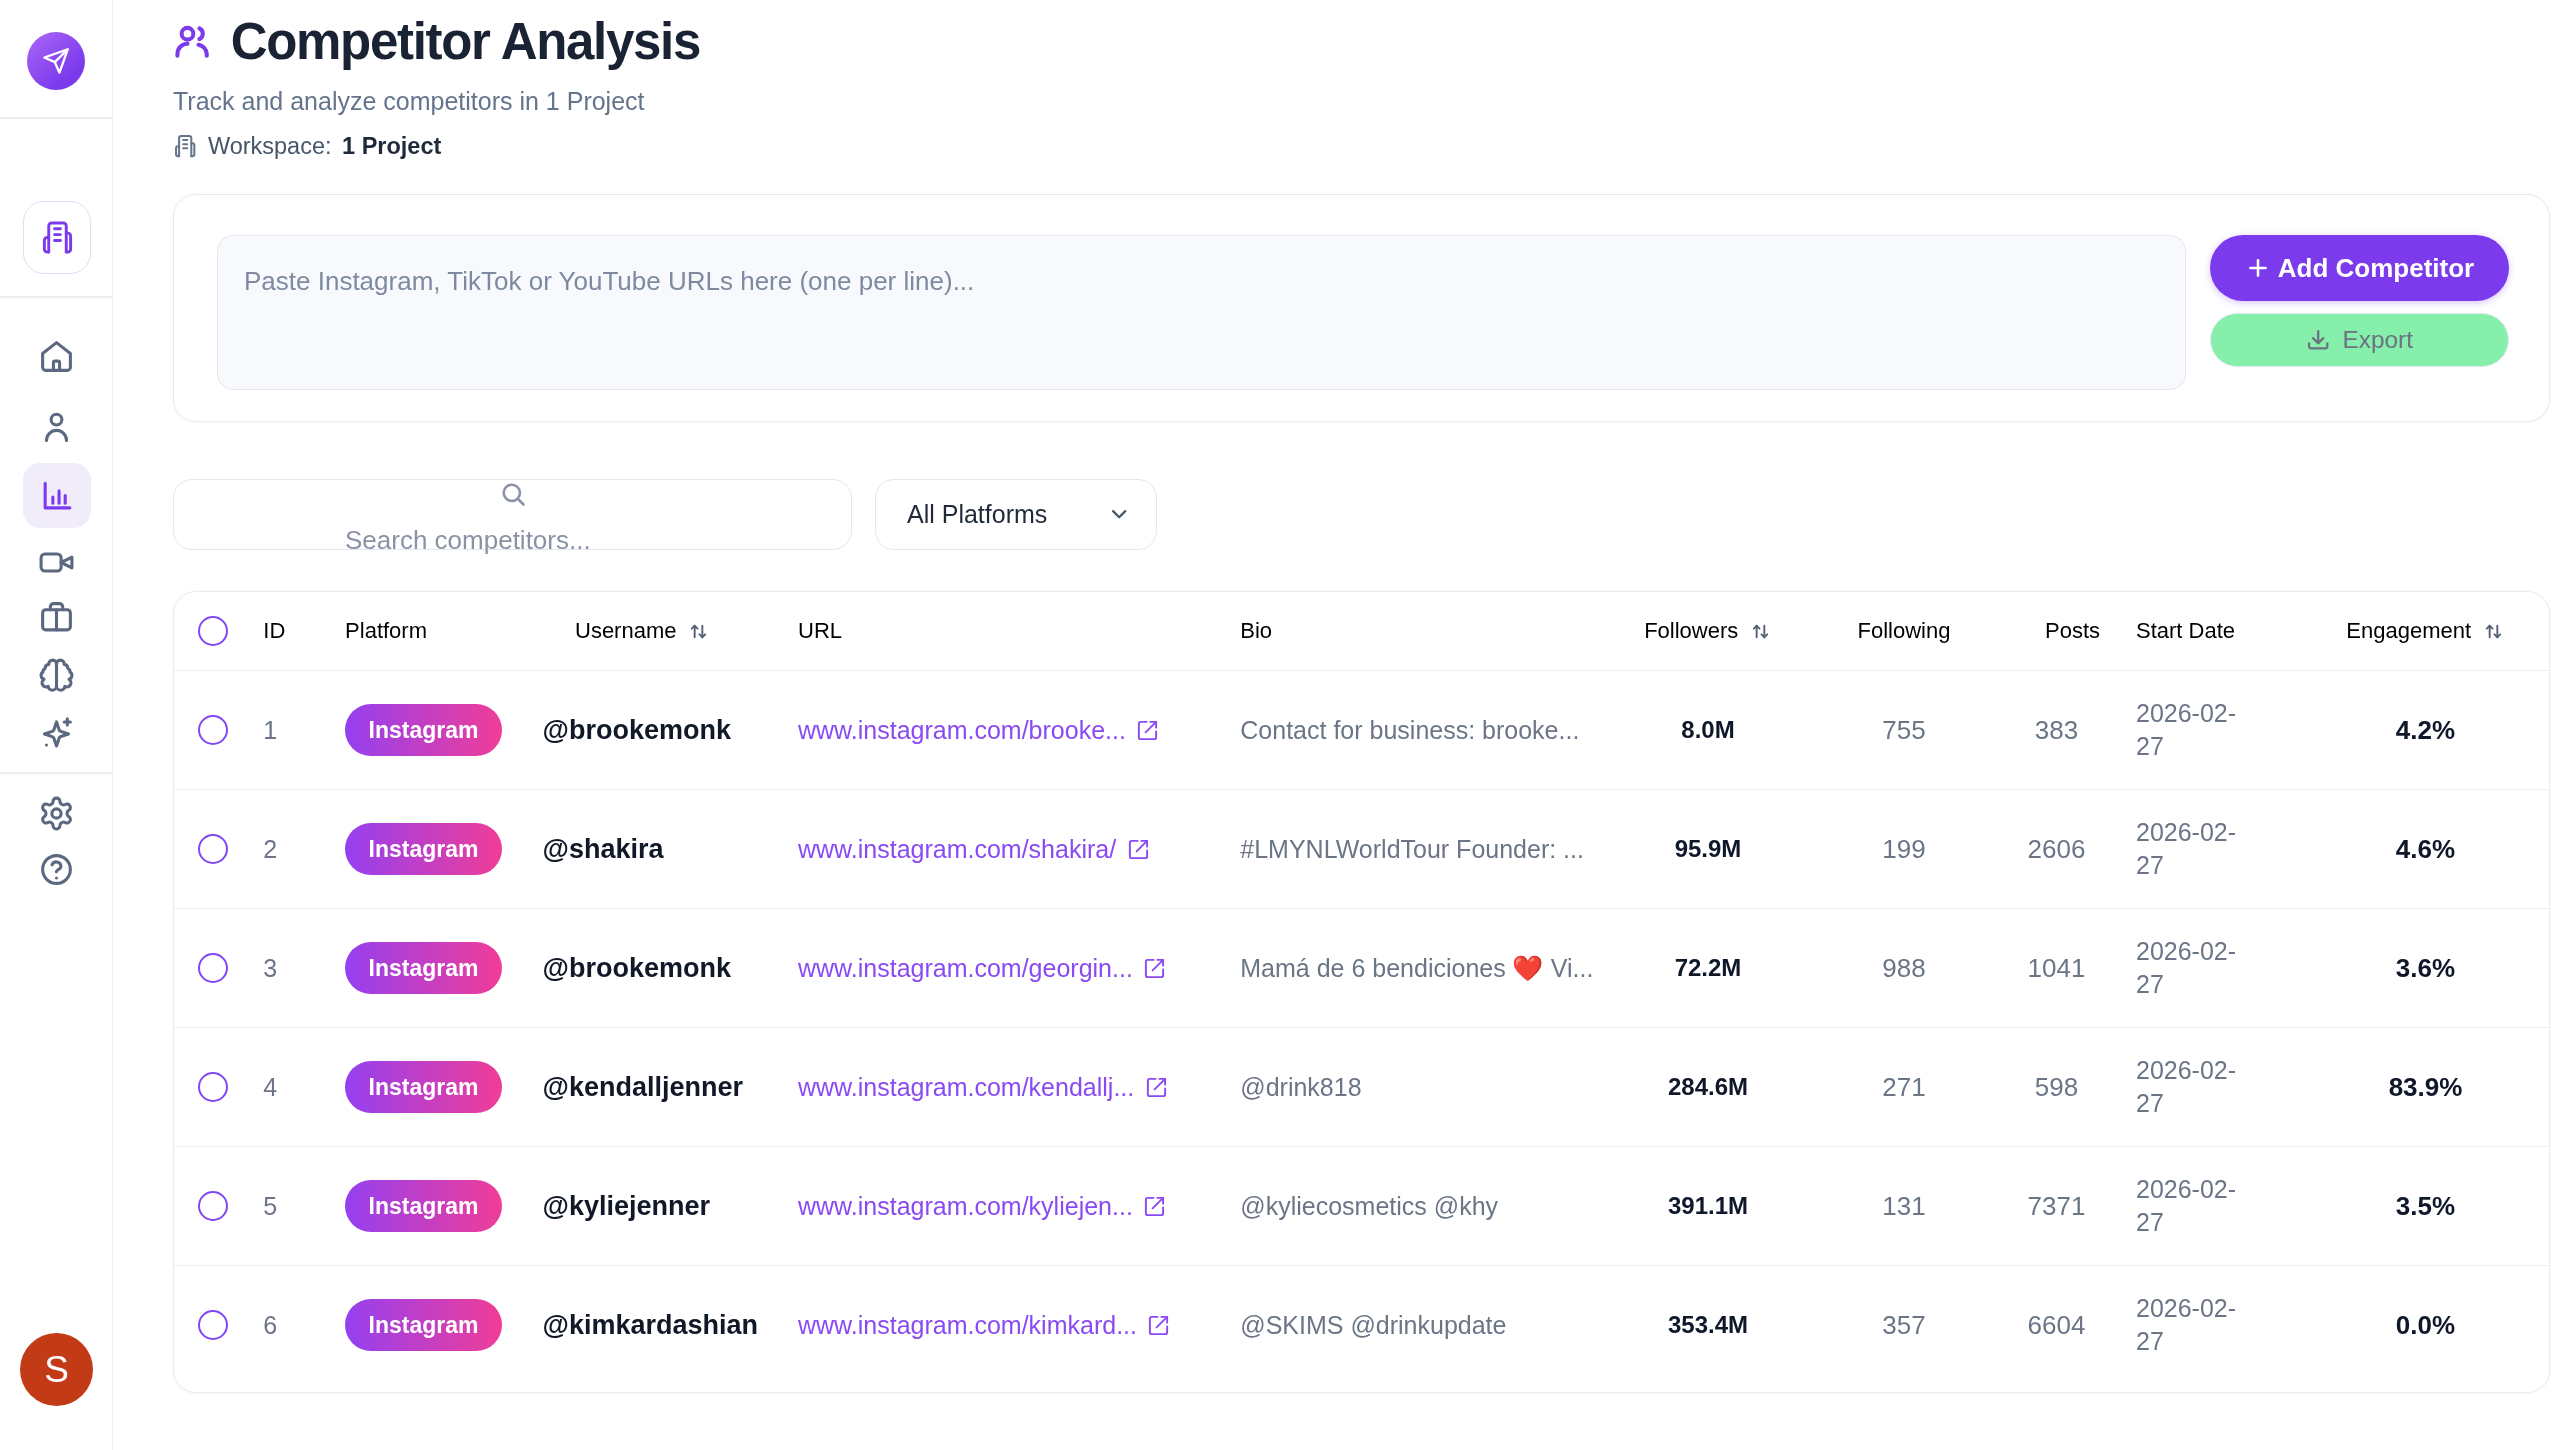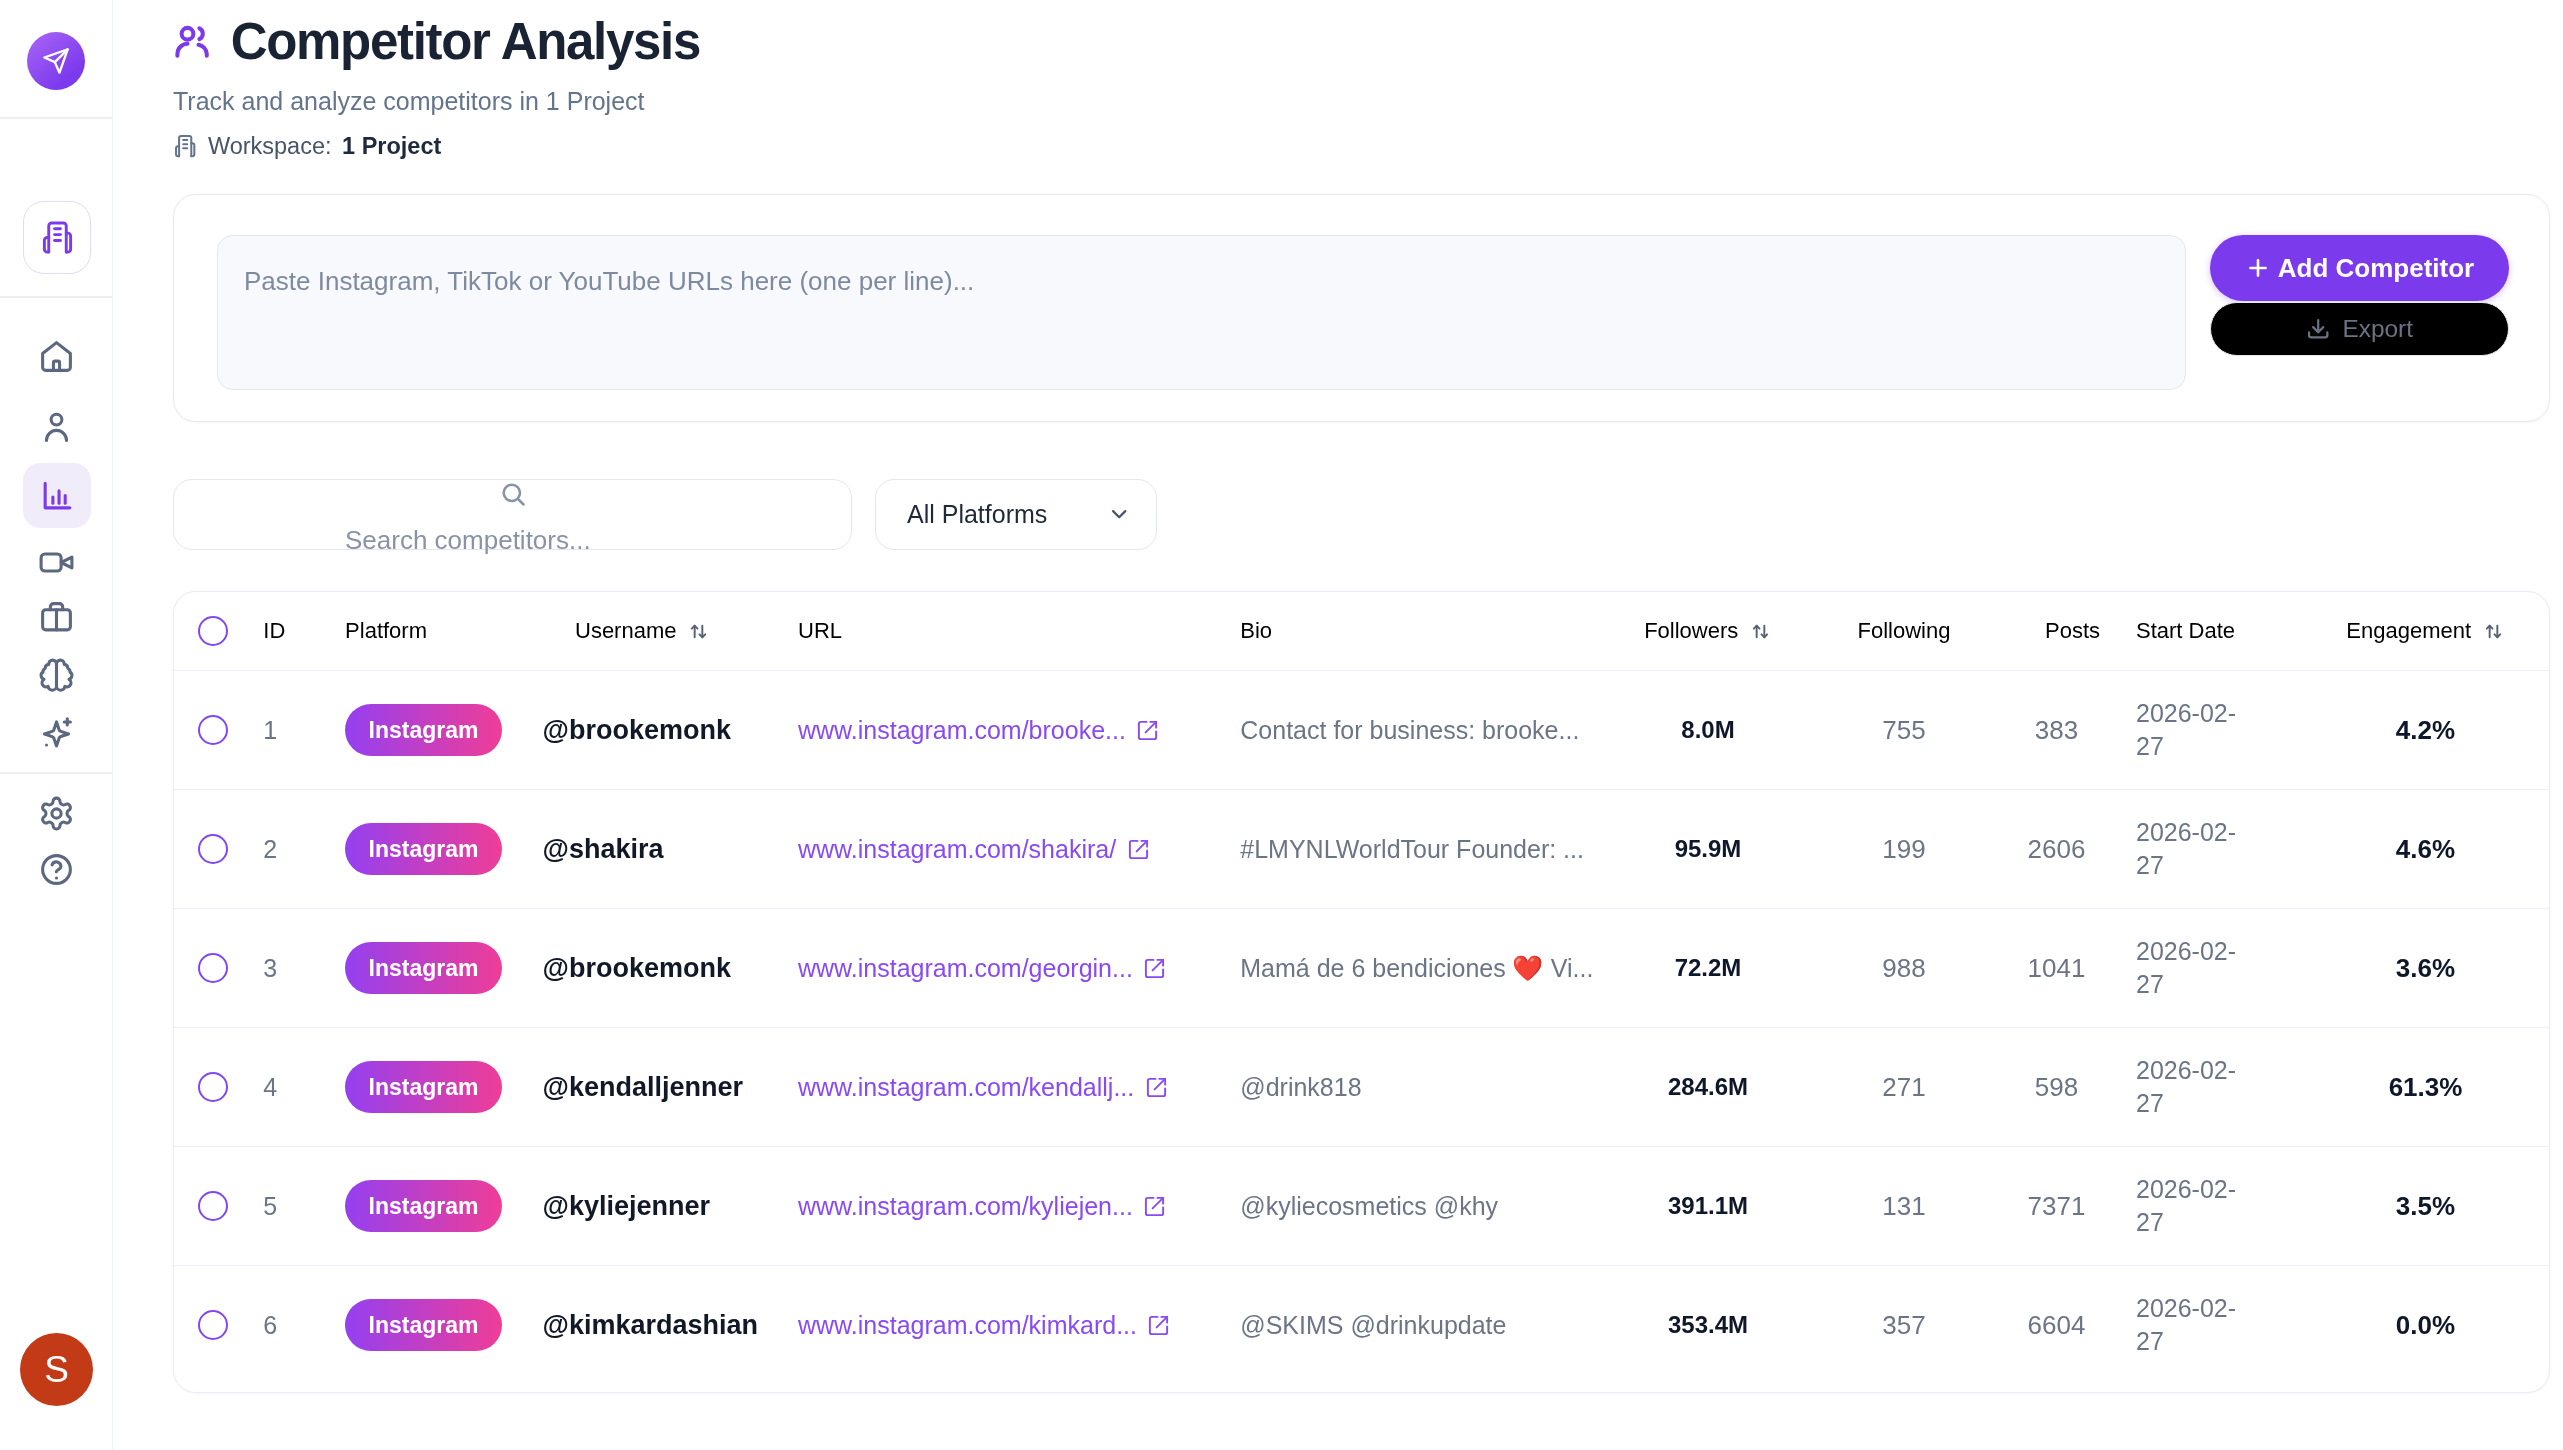--- a/index.html
+++ b/index.html
@@ -41,21 +41,21 @@
   .card{background:#fff;border:1.7px solid #e9eaf0;border-radius:23px;box-shadow:0 0.9px 2.6px rgba(16,24,40,.04);}
   .add-card{position:absolute;left:60px;top:194px;width:2377px;height:228px;}
   .url-input{position:absolute;left:43px;top:40px;width:1969px;height:155px;border-radius:15.7px;
       border:1.7px solid #e4e7ee;background:#f8f9fc;padding:30px 26px;font-size:26px;
       font-family:"Liberation Sans",sans-serif;color:#334155;resize:none;outline:none;}
   .url-input::placeholder{color:#7e8aa0;}
   .btn-col{position:absolute;left:2036px;top:40px;width:299px;}
   .btn-add{width:299px;height:66px;border:none;border-radius:35px;background:#7c3aed;color:#fff;
       font-size:26px;font-weight:700;font-family:"Liberation Sans",sans-serif;display:flex;align-items:center;
       justify-content:center;gap:7px;cursor:pointer;box-shadow:0 1.7px 7px rgba(124,58,237,.30);text-align:center;}
-  .btn-export{margin-top:1px;width:299px;height:54px;border:1.7px solid #e7e9ee;border-radius:28px;background:#000000;
+  .btn-export{margin-top:12px;width:299px;height:54px;border:1.7px solid #e7e9ee;border-radius:28px;background:#86efac;
       color:#6b7280;font-size:24.4px;font-weight:500;font-family:"Liberation Sans",sans-serif;display:flex;
       align-items:center;justify-content:center;gap:12.2px;cursor:pointer;}
 
   
   .search-box{position:absolute;left:60px;top:479px;width:679px;height:71px;border:1.7px solid #e4e7ee;
       border-radius:19px;background:#fff;display:flex;align-items:center;padding:0 23px;gap:15.7px;flex-direction:column;}
   .search-box input{border:none;outline:none;flex:1;font-size:26px;color:#1f2937;background:transparent;
       font-family:"Liberation Sans",sans-serif;}
   .search-box input::placeholder{color:#8a93a6;}
   .search-icon{color:#8a93a6;}
@@ -447,21 +447,21 @@
                 </svg>
       </span>
     </div>
     <div class="cell c-bio">@drink818</div>
     <div class="cell c-followers">284.6M</div>
     <div class="cell c-following">271</div>
     <div class="cell c-posts">598</div>
     <div class="cell c-start">
               <span>2026-02-27</span>
             </div>
-    <div class="cell c-engagement">61.3%</div>
+    <div class="cell c-engagement">83.9%</div>
   </div>
 
   <div class="trow tbody-row">
     <div class="cell c-check">
               <span class="rcheck"></span>
             </div>
     <div class="cell c-id">5</div>
     <div class="cell c-platform">
               <span class="badge">Instagram</span>
             </div>

